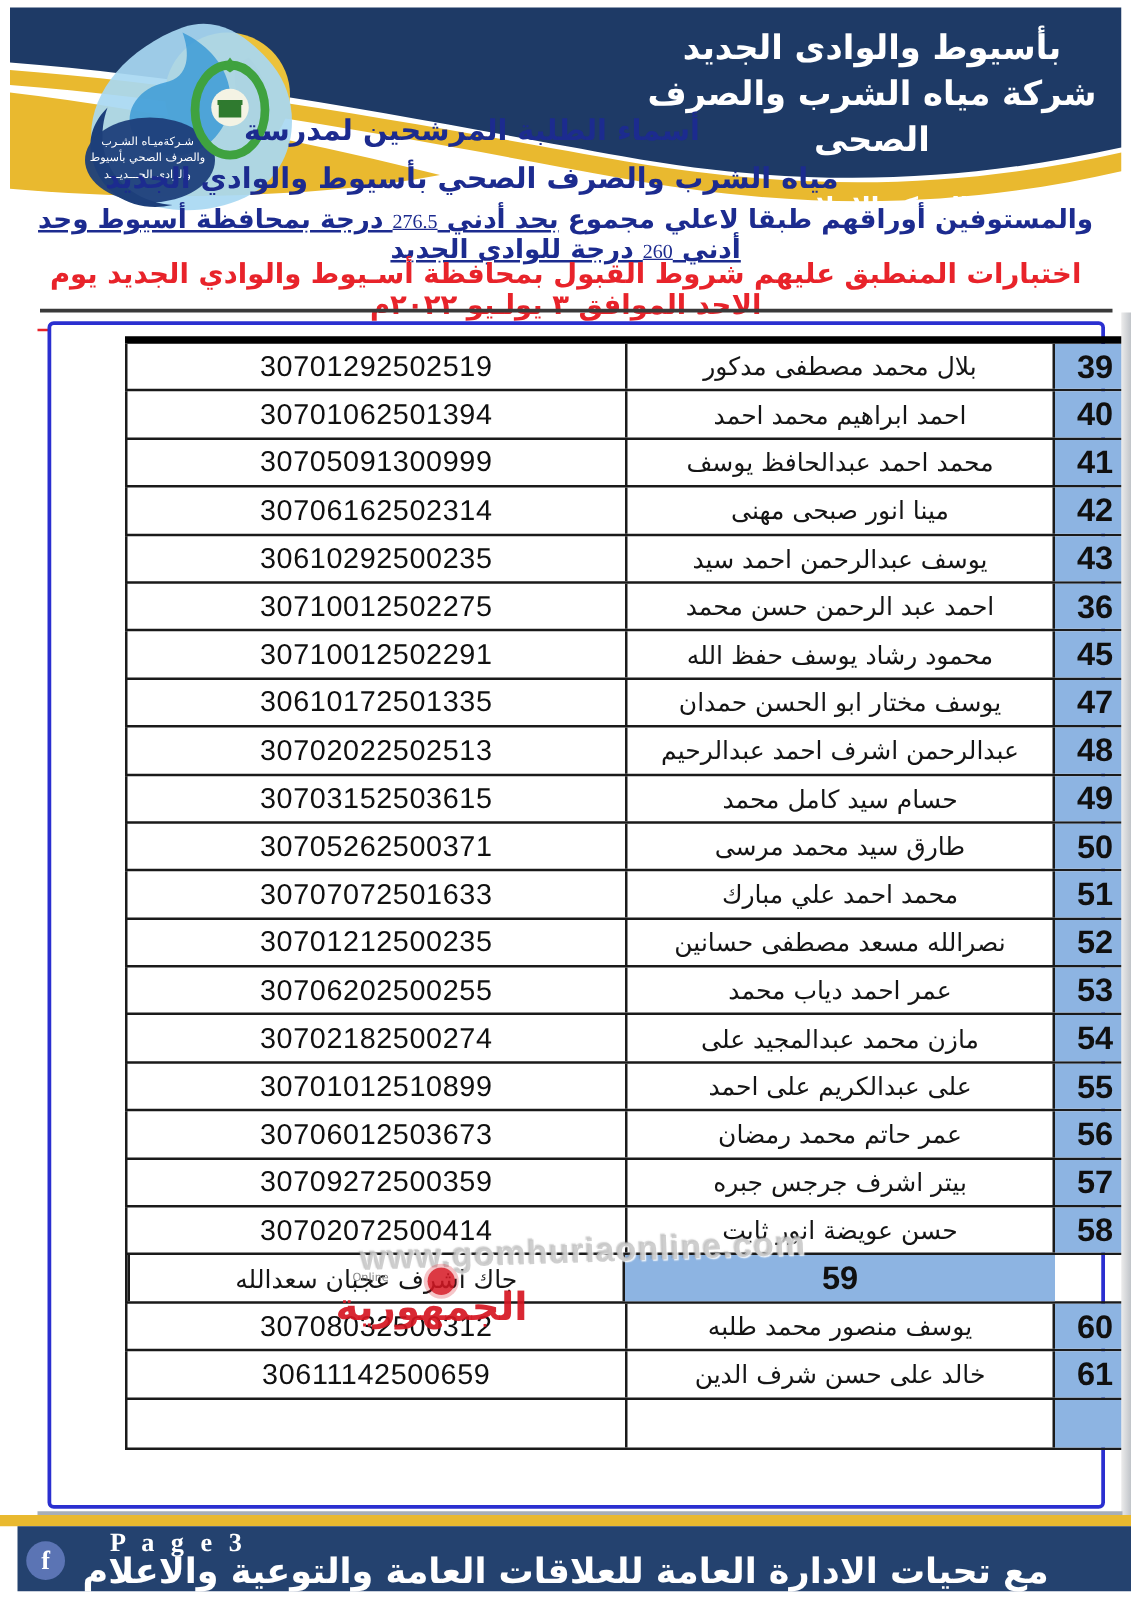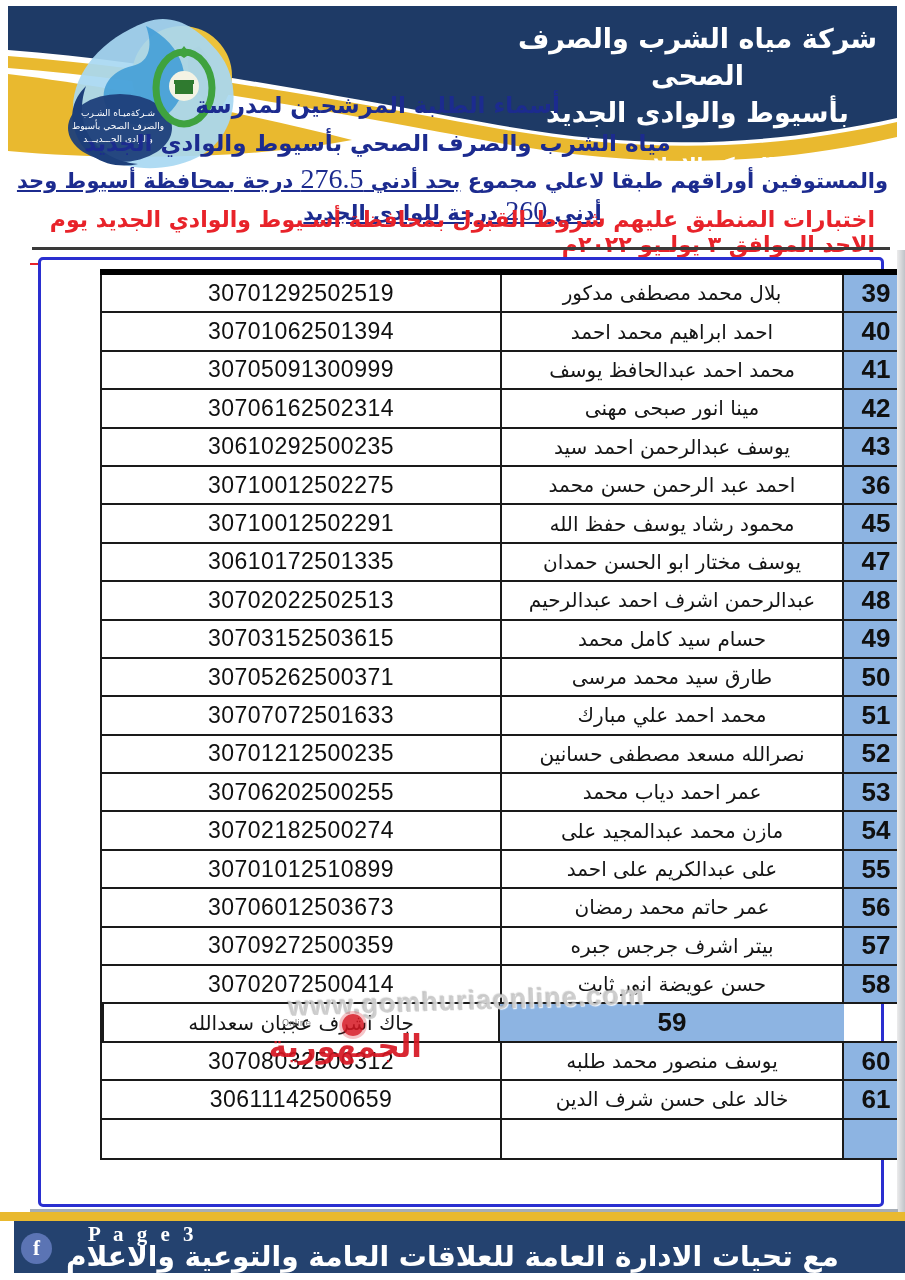--- a/index.html
+++ b/index.html
@@ -9,22 +9,22 @@
   .hdr-svg{position:absolute;left:0;top:0;}
   .logo-svg{position:absolute;left:34px;top:16px;}
   .company-name{position:absolute;left:505px;top:20px;width:385px;text-align:center;
         color:#ffffff;font-weight:bold;font-size:27px;line-height:37px;}
   .media-center{font-size:20px;font-weight:bold;margin-top:16px;}
   .title-block{position:absolute;left:55px;top:86px;width:645px;text-align:center;
         color:var(--navytext);font-weight:bold;font-size:23px;line-height:38px;}
   .subtitle1{position:absolute;left:12px;top:163px;width:881px;direction:rtl;text-align:center;
         color:var(--navytext);font-weight:bold;font-size:21px;}
   .subtitle1 .u{text-decoration:underline;}
-  .subtitle1 .num{font-family:"Liberation Serif","DejaVu Serif",serif;font-size:28px;font-weight:normal;}
-  .subtitle2{position:absolute;left:30px;top:207px;width:845px;direction:rtl;text-align:right;
+  .subtitle1 .num{font-family:"Liberation Serif","DejaVu Serif",serif;font-size:16px;font-weight:normal;}
+  .subtitle2{position:absolute;left:30px;top:207px;width:845px;direction:rtl;text-align:center;
         color:var(--red);font-weight:bold;font-size:22px;padding-bottom:6px;
         border-bottom:2px solid var(--red);}
   .black-rule{position:absolute;left:32px;top:247px;width:858px;height:0;
         border-top:3px solid #3a3a3a;}
   
   .table-wrap{position:absolute;left:38px;top:257px;width:846px;height:950px;
         border:3px solid #2a2fd0;border-radius:5px;background:#ffffff;box-sizing:border-box;}
   .t-body{position:absolute;left:20px;top:9px;width:810px;height:934px;overflow:hidden;
         border-top:6px solid #000000;margin-left:39px;}
   .t-row{display:grid;grid-template-columns:398px 344px 64px;height:38.4px;
@@ -88,22 +88,22 @@
     <circle cx="150" cy="70" r="15" fill="#f4f3e4"></circle>
     <path d="M140,64 h20 v4 h-20 z M141,68 h18 v10 h-18 z" fill="#2f7a2f"></path>
     <path d="M150,30 l6,8 -6,4 -6,-4 Z" fill="#3fa23f"></path>
 
     <text x="84" y="100" font-size="9" fill="#ffffff" text-anchor="middle">شـركةميـاه الشـرب</text>
     <text x="84" y="113" font-size="9" fill="#ffffff" text-anchor="middle">والصرف الصحي بأسيوط</text>
     <text x="84" y="126" font-size="9" fill="#ffffff" text-anchor="middle">والوادى الجـــديـــد</text>
   </svg>
 
   <div class="company-name">
+    <div>بأسيوط والوادى الجديد</div>
     <div>شركة مياه الشرب والصرف الصحى</div>
-    <div>بأسيوط والوادى الجديد</div>
     <div class="media-center">المركز الإعلامي</div>
   </div>
 
   <div class="title-block">
     <div>أسماء الطلبة المرشحين لمدرسة</div>
     <div>مياه الشرب والصرف الصحي بأسيوط والوادي الجديد</div>
   </div>
 
   <div class="subtitle1"><span>والمستوفين أوراقهم  طبقا لاعلي مجموع </span><span class="u">بحد أدني </span><span class="u num">276.5</span><span class="u"> درجة  بمحافظة أسيوط وحد أدني </span><span class="u num">260</span><span class="u"> درجة للوادي الجديد</span></div>
 

